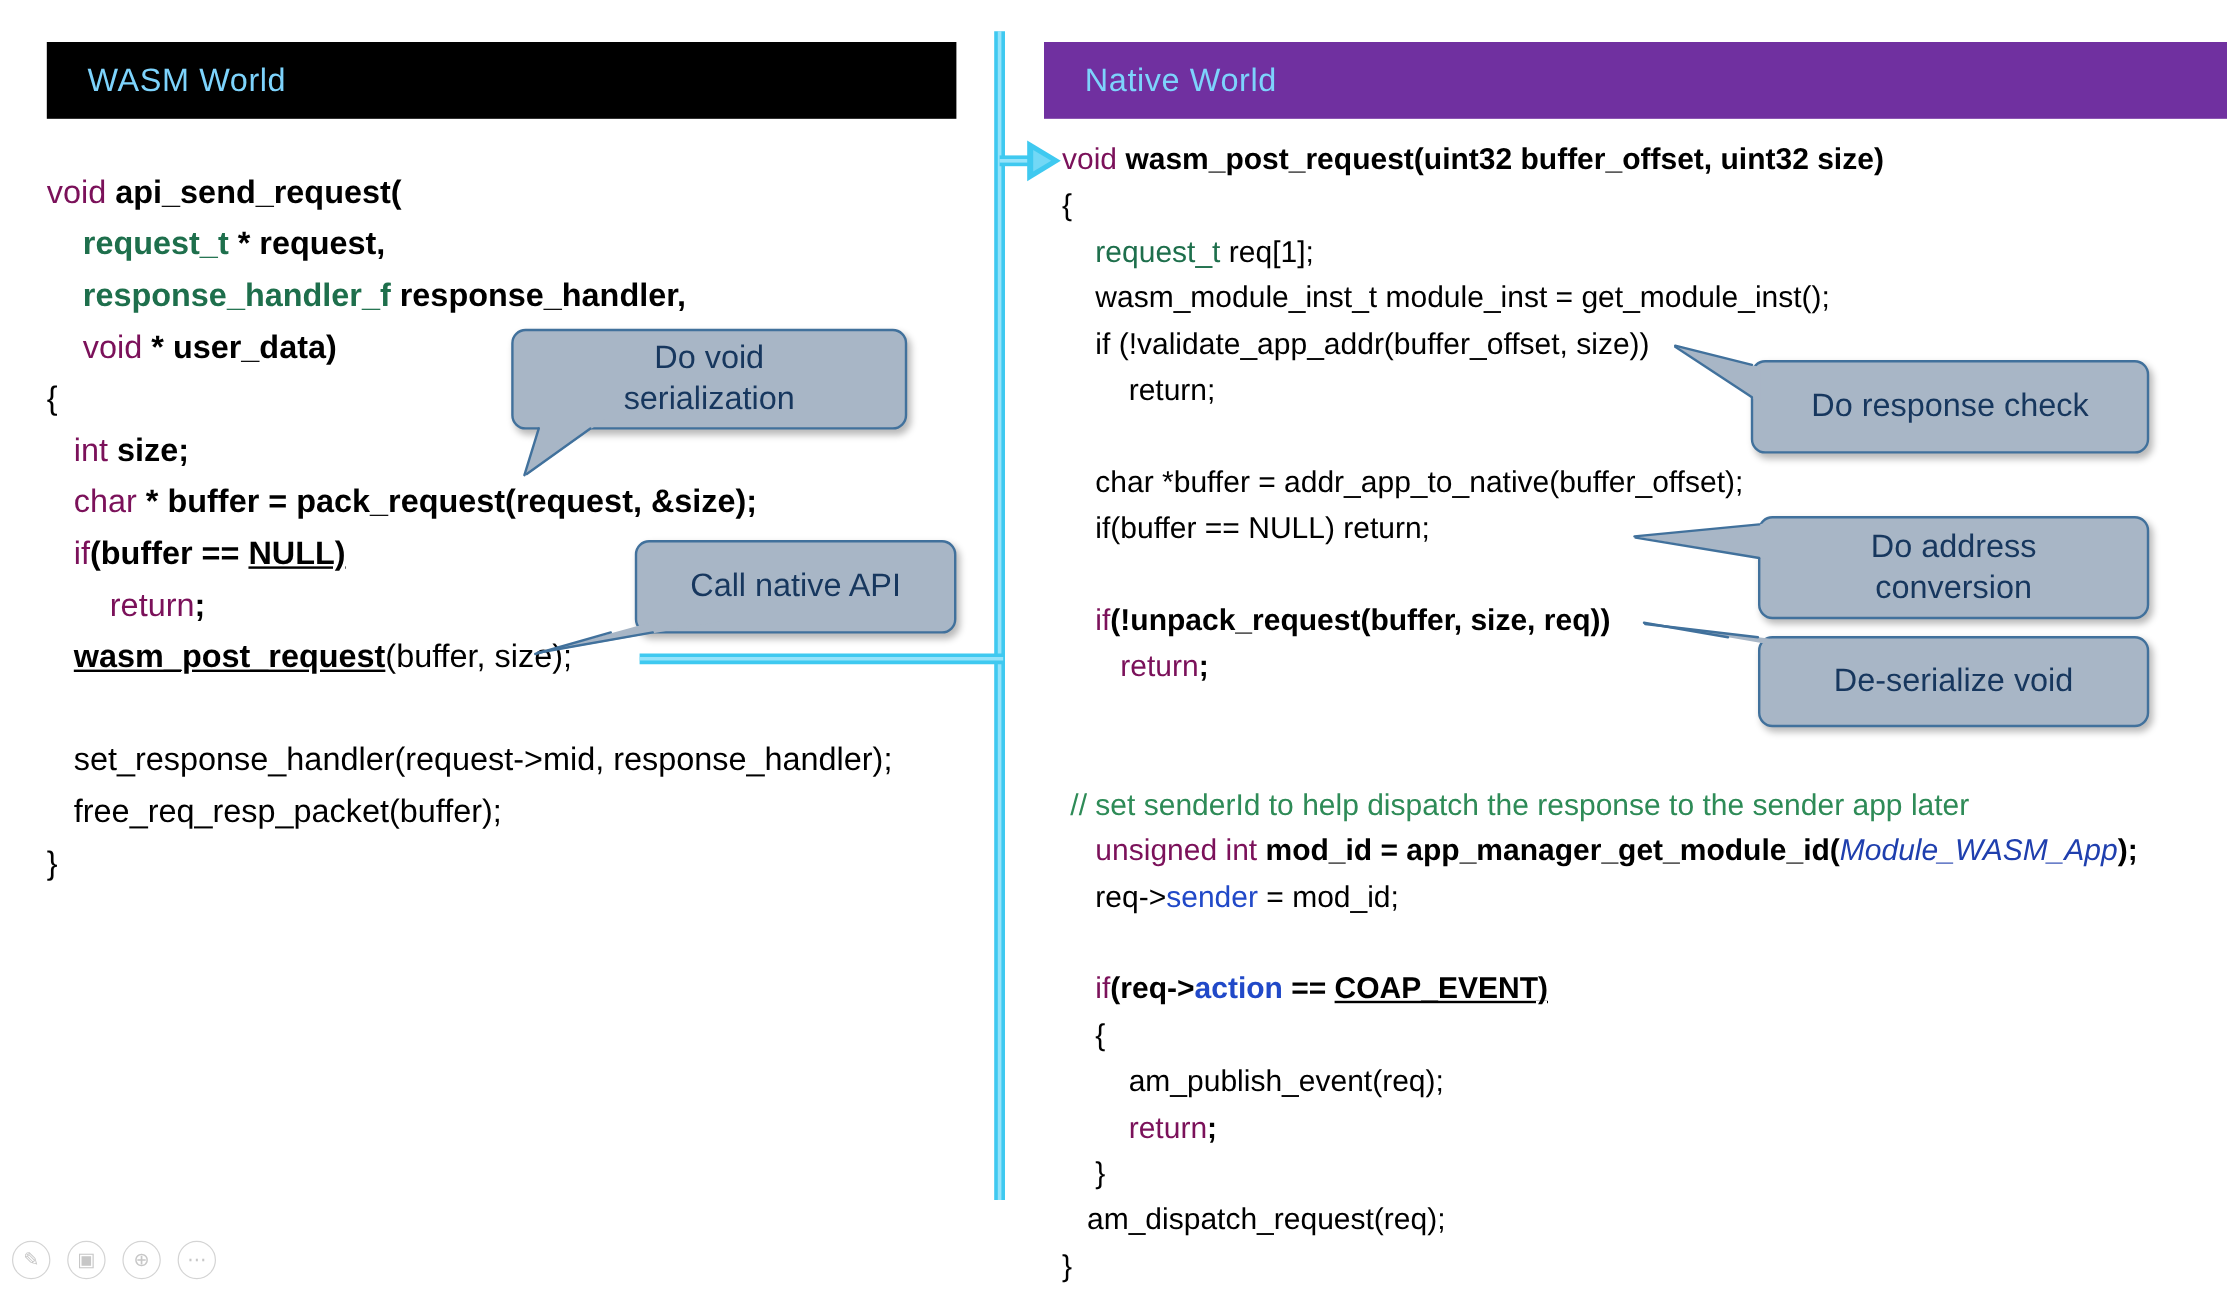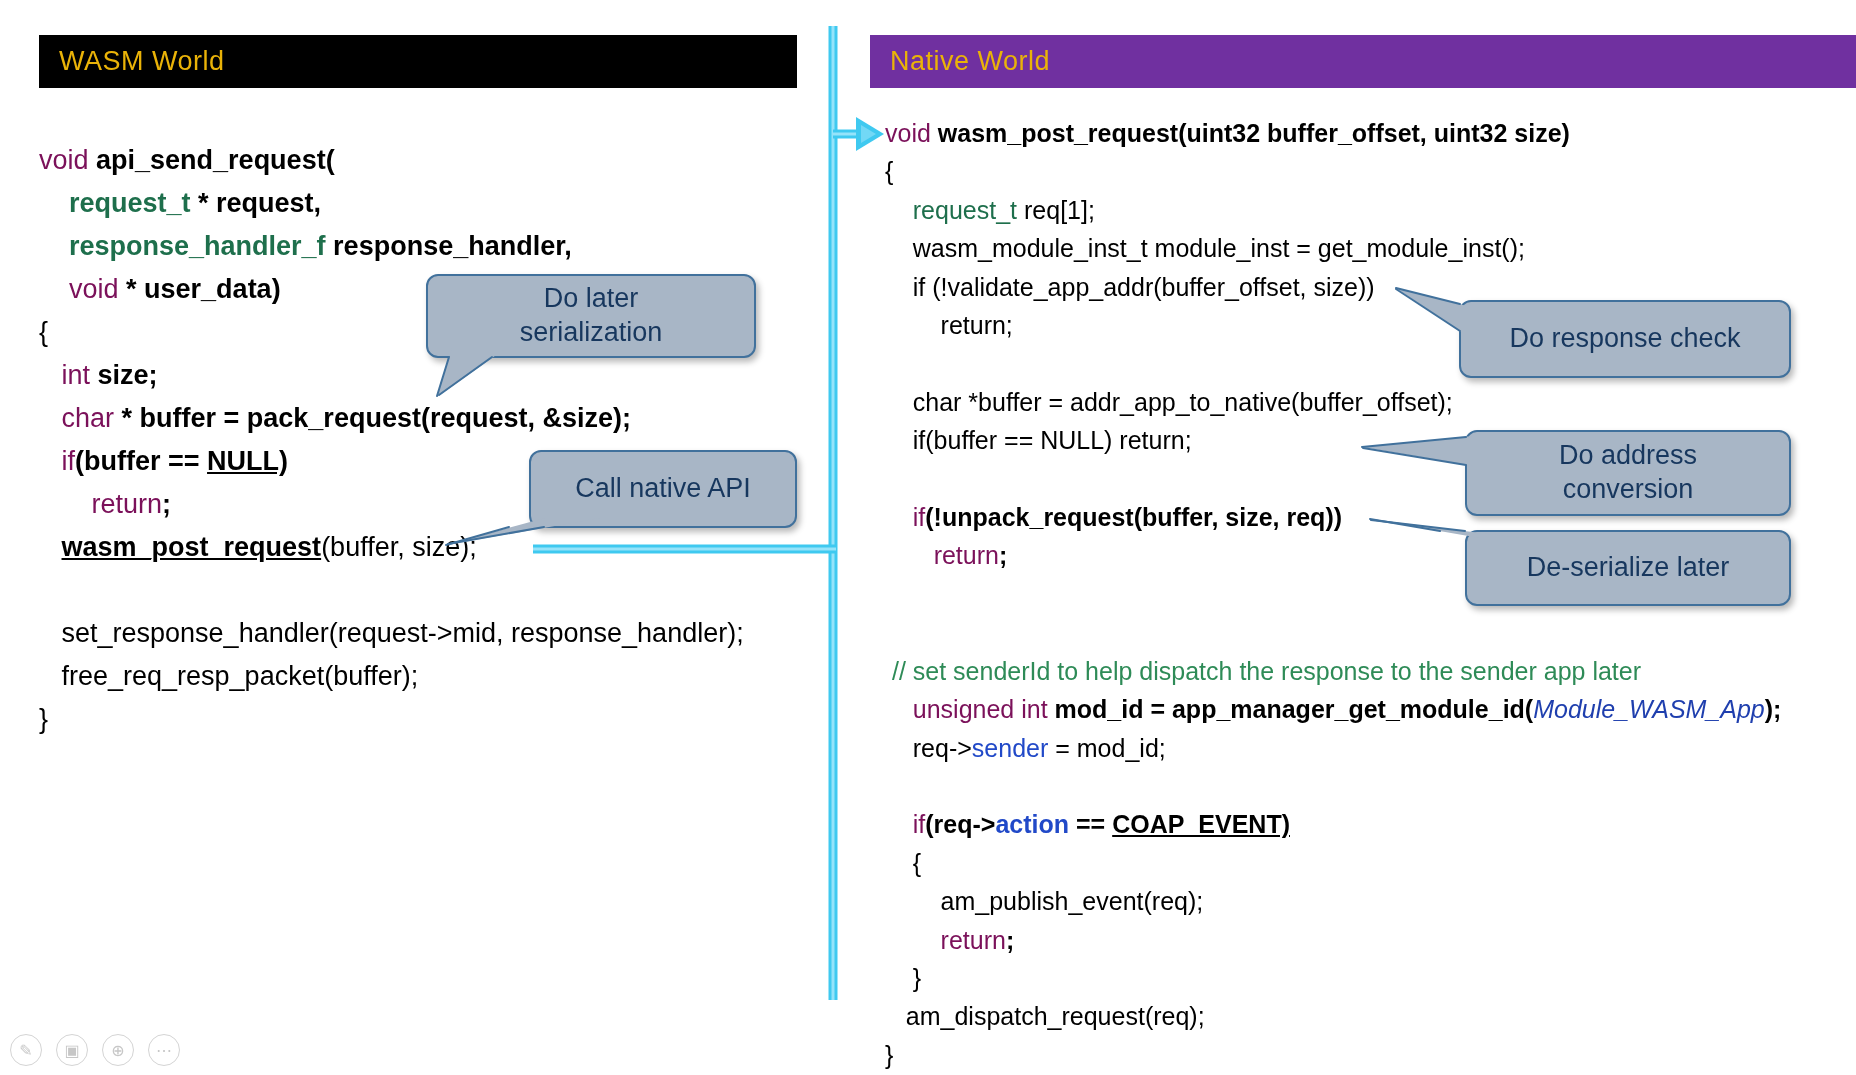--- a/index.html
+++ b/index.html
@@ -1,19 +1,19 @@
 <!DOCTYPE html>
 <html style="--header-left-bg: #000000; --header-right-bg: #7030A0; --keyword: #7B115A; --type: #1E6F4C; --comment: #2E8B57; --blue: #2149C8; --dark-blue: #1F3FAE; --callout-bg: #A8B6C6; --callout-border: #41719C; --callout-text: #17375E; --connector: #3FC9F0; --connector-light: #A5E8FB;"><head>
 <meta charset="utf-8">
 <style>
   *{margin:0;padding:0;box-sizing:border-box}
   html,body{width:1856px;height:1075px;background:#ffffff;font-family:"Liberation Sans",sans-serif;overflow:hidden}
   body{position:relative}
 
-  .header{position:absolute;display:flex;align-items:center;padding-left:20px;height:53px;color:#eab308;font-size:27px;letter-spacing:.5px}
+  .header{position:absolute;display:flex;align-items:center;padding-left:34px;height:64px;color:#7dd3fc;font-size:27px;letter-spacing:.5px}
   #left-header{left:39px;top:35px;width:758px;background:var(--header-left-bg)}
   #right-header{left:870px;top:35px;width:986px;background:var(--header-right-bg)}
 
   .code{position:absolute;white-space:pre;color:#000}
   #left-code{left:39px;top:139px;font-size:27px;line-height:43px}
   #right-code{left:885px;top:114px;font-size:25px;line-height:38.4px}
   .code-line{min-height:1em}
 
   .kw{color:var(--keyword);font-weight:normal}
   .typ{color:var(--type);font-weight:bold}
@@ -55,35 +55,35 @@
   <span>WASM World</span>
 </div>
 <div class="header" id="right-header">
   <span>Native World</span>
 </div>
 
 <div class="code" id="left-code"><div class="code-line"><span class="kw">void </span><span class="b">api_send_request(</span></div><div class="code-line"><span class="p">    </span><span class="typ">request_t </span><span class="b">* request,</span></div><div class="code-line"><span class="p">    </span><span class="typ">response_handler_f </span><span class="b">response_handler,</span></div><div class="code-line"><span class="p">    </span><span class="kw">void </span><span class="b">* user_data)</span></div><div class="code-line"><span class="p">{</span></div><div class="code-line"><span class="p">   </span><span class="kw">int </span><span class="b">size;</span></div><div class="code-line"><span class="p">   </span><span class="kw">char </span><span class="b">* buffer = pack_request(request, &amp;size);</span></div><div class="code-line"><span class="p">   </span><span class="kw">if</span><span class="b">(buffer == </span><span class="bu">NULL)</span></div><div class="code-line"><span class="p">       </span><span class="kw">return</span><span class="b">;</span></div><div class="code-line"><span class="p">   </span><span class="bu">wasm_post_request</span><span class="p">(buffer, size);</span></div><div class="code-line">&nbsp;</div><div class="code-line"><span class="p">   set_response_handler(request-&gt;mid, response_handler);</span></div><div class="code-line"><span class="p">   free_req_resp_packet(buffer);</span></div><div class="code-line"><span class="p">}</span></div></div>
 <div class="code" id="right-code"><div class="code-line"><span class="kw">void </span><span class="b">wasm_post_request(uint32 buffer_offset, uint32 size)</span></div><div class="code-line"><span class="p">{</span></div><div class="code-line"><span class="p">    </span><span class="typr">request_t</span><span class="p"> req[1];</span></div><div class="code-line"><span class="p">    wasm_module_inst_t module_inst = get_module_inst();</span></div><div class="code-line"><span class="p">    if (!validate_app_addr(buffer_offset, size))</span></div><div class="code-line"><span class="p">        return;</span></div><div class="code-line">&nbsp;</div><div class="code-line"><span class="p">    char *buffer = addr_app_to_native(buffer_offset);</span></div><div class="code-line"><span class="p">    if(buffer == NULL) return;</span></div><div class="code-line">&nbsp;</div><div class="code-line"><span class="p">    </span><span class="kw">if</span><span class="b">(!unpack_request(buffer, size, req))</span></div><div class="code-line"><span class="p">       </span><span class="kw">return</span><span class="b">;</span></div><div class="code-line">&nbsp;</div><div class="code-line">&nbsp;</div><div class="code-line"><span class="c"> // set senderId to help dispatch the response to the sender app later</span></div><div class="code-line"><span class="p">    </span><span class="kw">unsigned int </span><span class="b">mod_id = app_manager_get_module_id(</span><span class="mwa">Module_WASM_App</span><span class="b">);</span></div><div class="code-line"><span class="p">    req-&gt;</span><span class="bl">sender</span><span class="p"> = mod_id;</span></div><div class="code-line">&nbsp;</div><div class="code-line"><span class="p">    </span><span class="kw">if</span><span class="b">(req-&gt;</span><span class="blb">action</span><span class="b"> == </span><span class="bu">COAP_EVENT)</span></div><div class="code-line"><span class="p">    {</span></div><div class="code-line"><span class="p">        am_publish_event(req);</span></div><div class="code-line"><span class="p">        </span><span class="kw">return</span><span class="b">;</span></div><div class="code-line"><span class="p">    }</span></div><div class="code-line"><span class="p">   am_dispatch_request(req);</span></div><div class="code-line"><span class="p">}</span></div></div>
 
 <div class="callout" id="callout-0">
-  <span>Do later
+  <span>Do void
 serialization</span>
 </div>
 <div class="callout" id="callout-1">
   <span>Call native API</span>
 </div>
 <div class="callout" id="callout-2">
   <span>Do response check</span>
 </div>
 <div class="callout" id="callout-3">
   <span>Do address
 conversion</span>
 </div>
 <div class="callout" id="callout-4">
-  <span>De-serialize later</span>
+  <span>De-serialize void</span>
 </div>
 
 <svg class="overlay" viewBox="0 0 1856 1075">
 
   <g>
     <line x1="833" y1="26" x2="833" y2="1000" class="conn-core"></line>
     <line x1="833" y1="26" x2="833" y2="1000" class="conn-hi"></line>
     <line x1="533" y1="549" x2="836" y2="549" class="conn-core"></line>
     <line x1="533" y1="549" x2="836" y2="549" class="conn-hi"></line>
     <line x1="833" y1="134" x2="858" y2="134" class="conn-core"></line>

